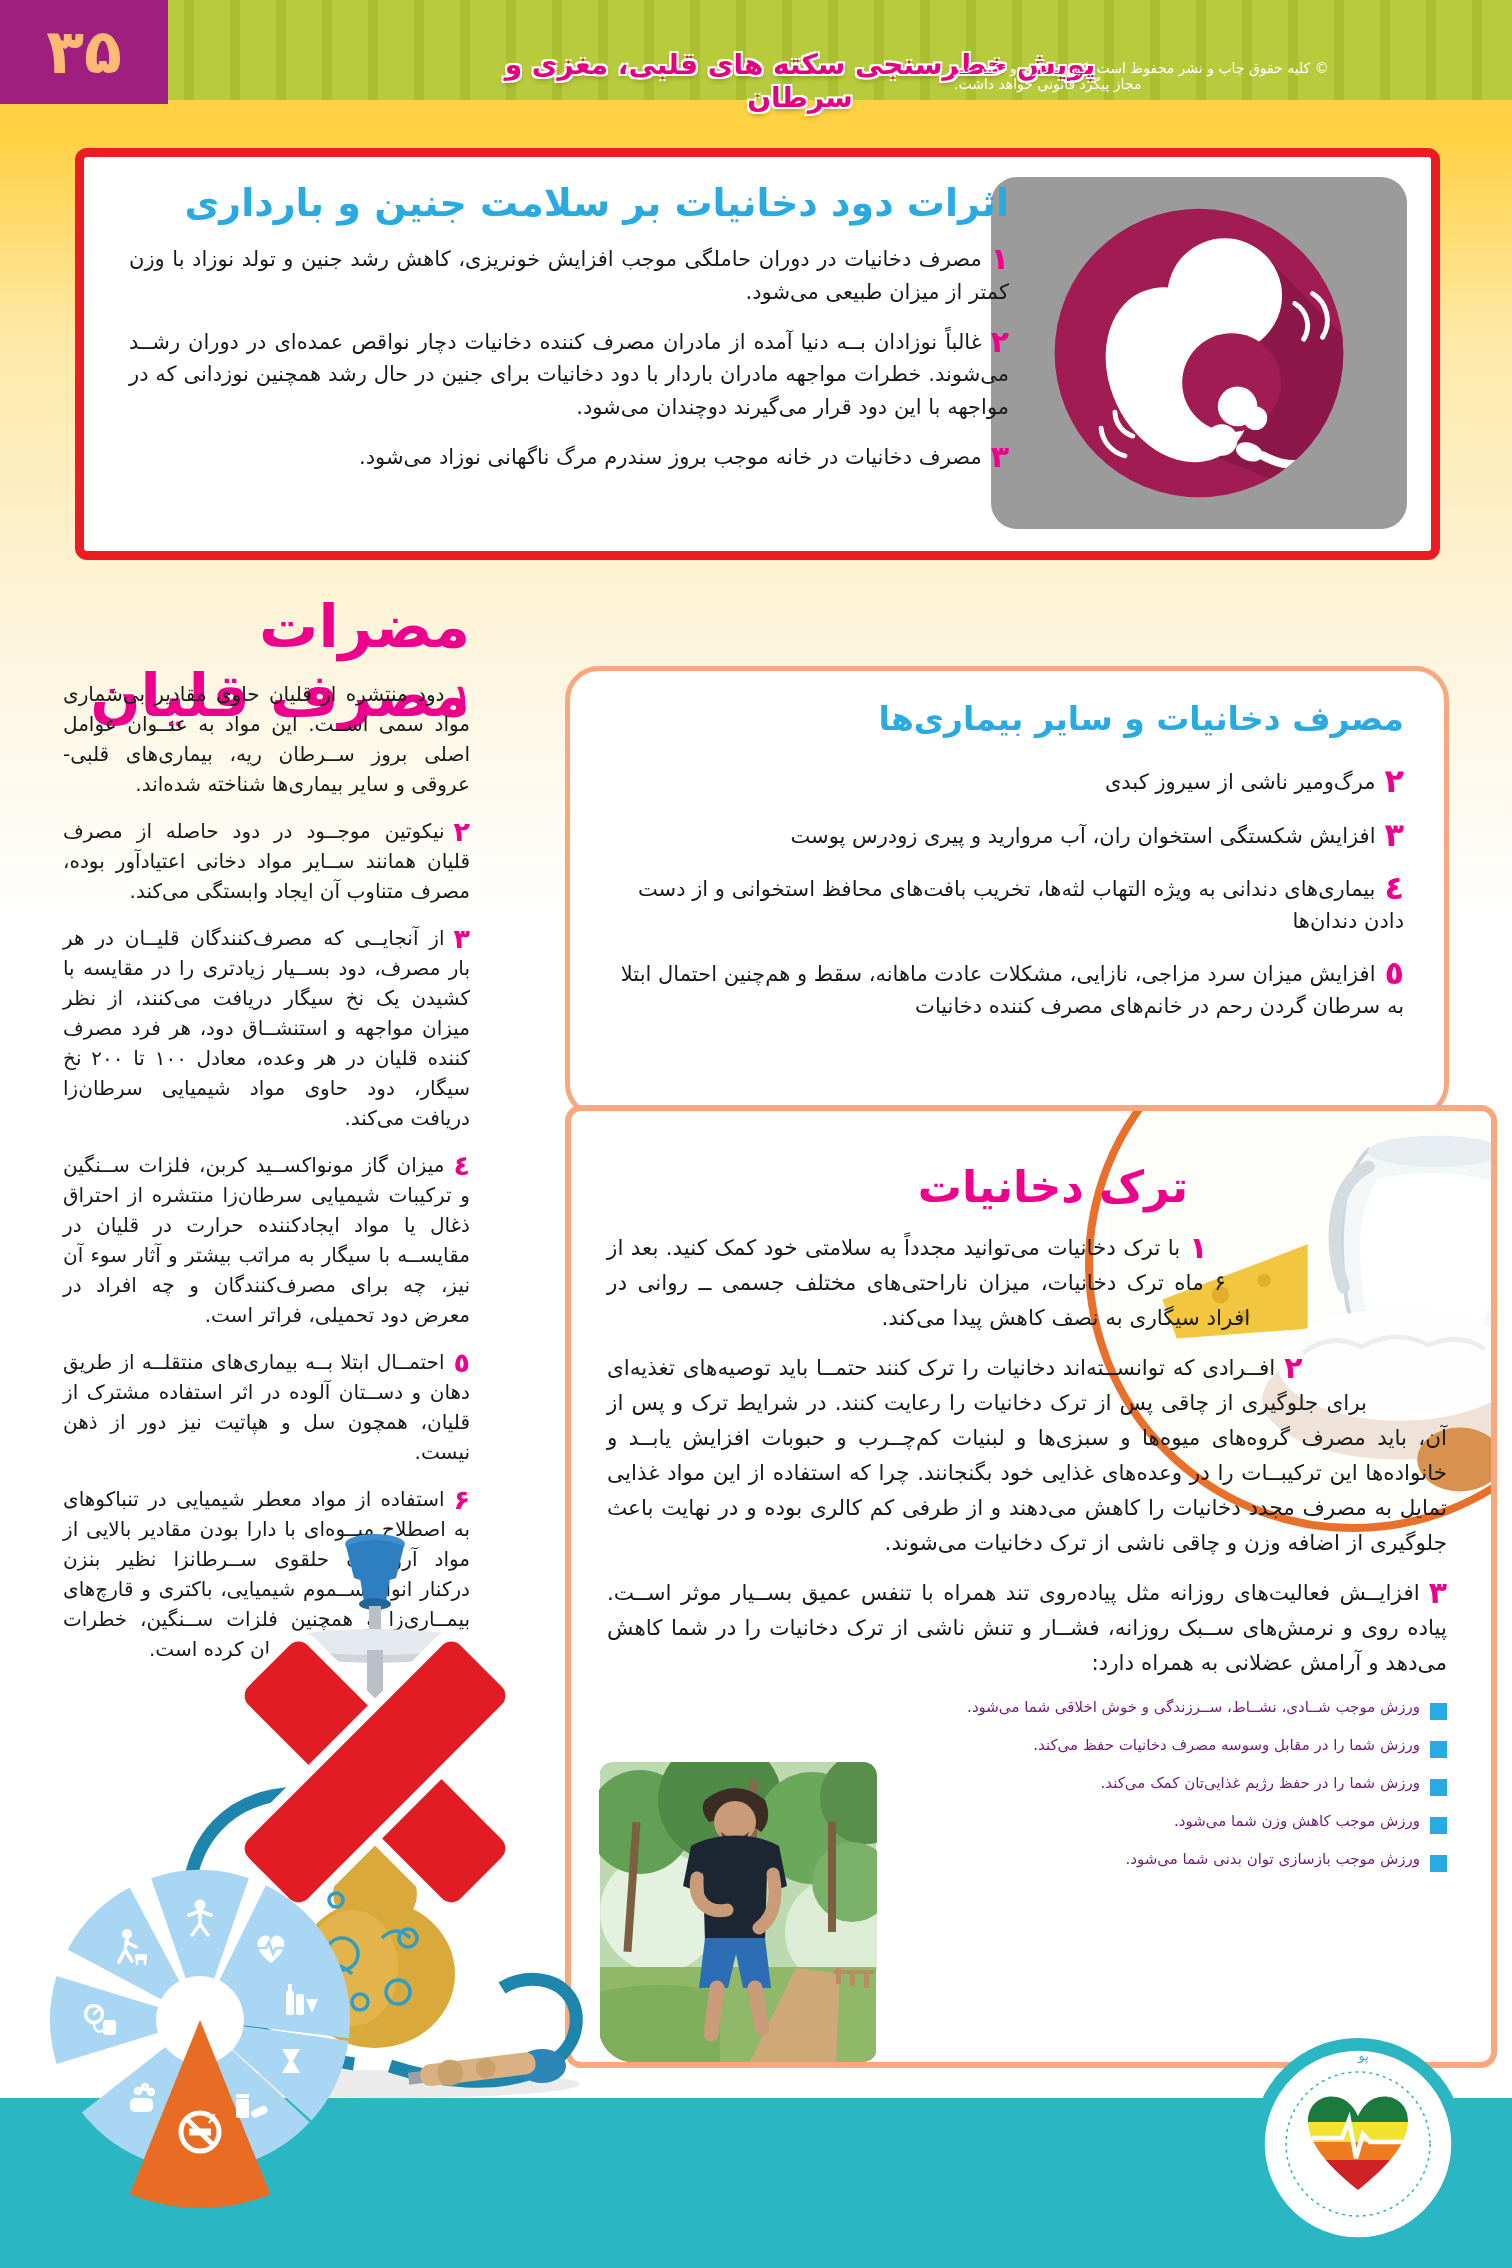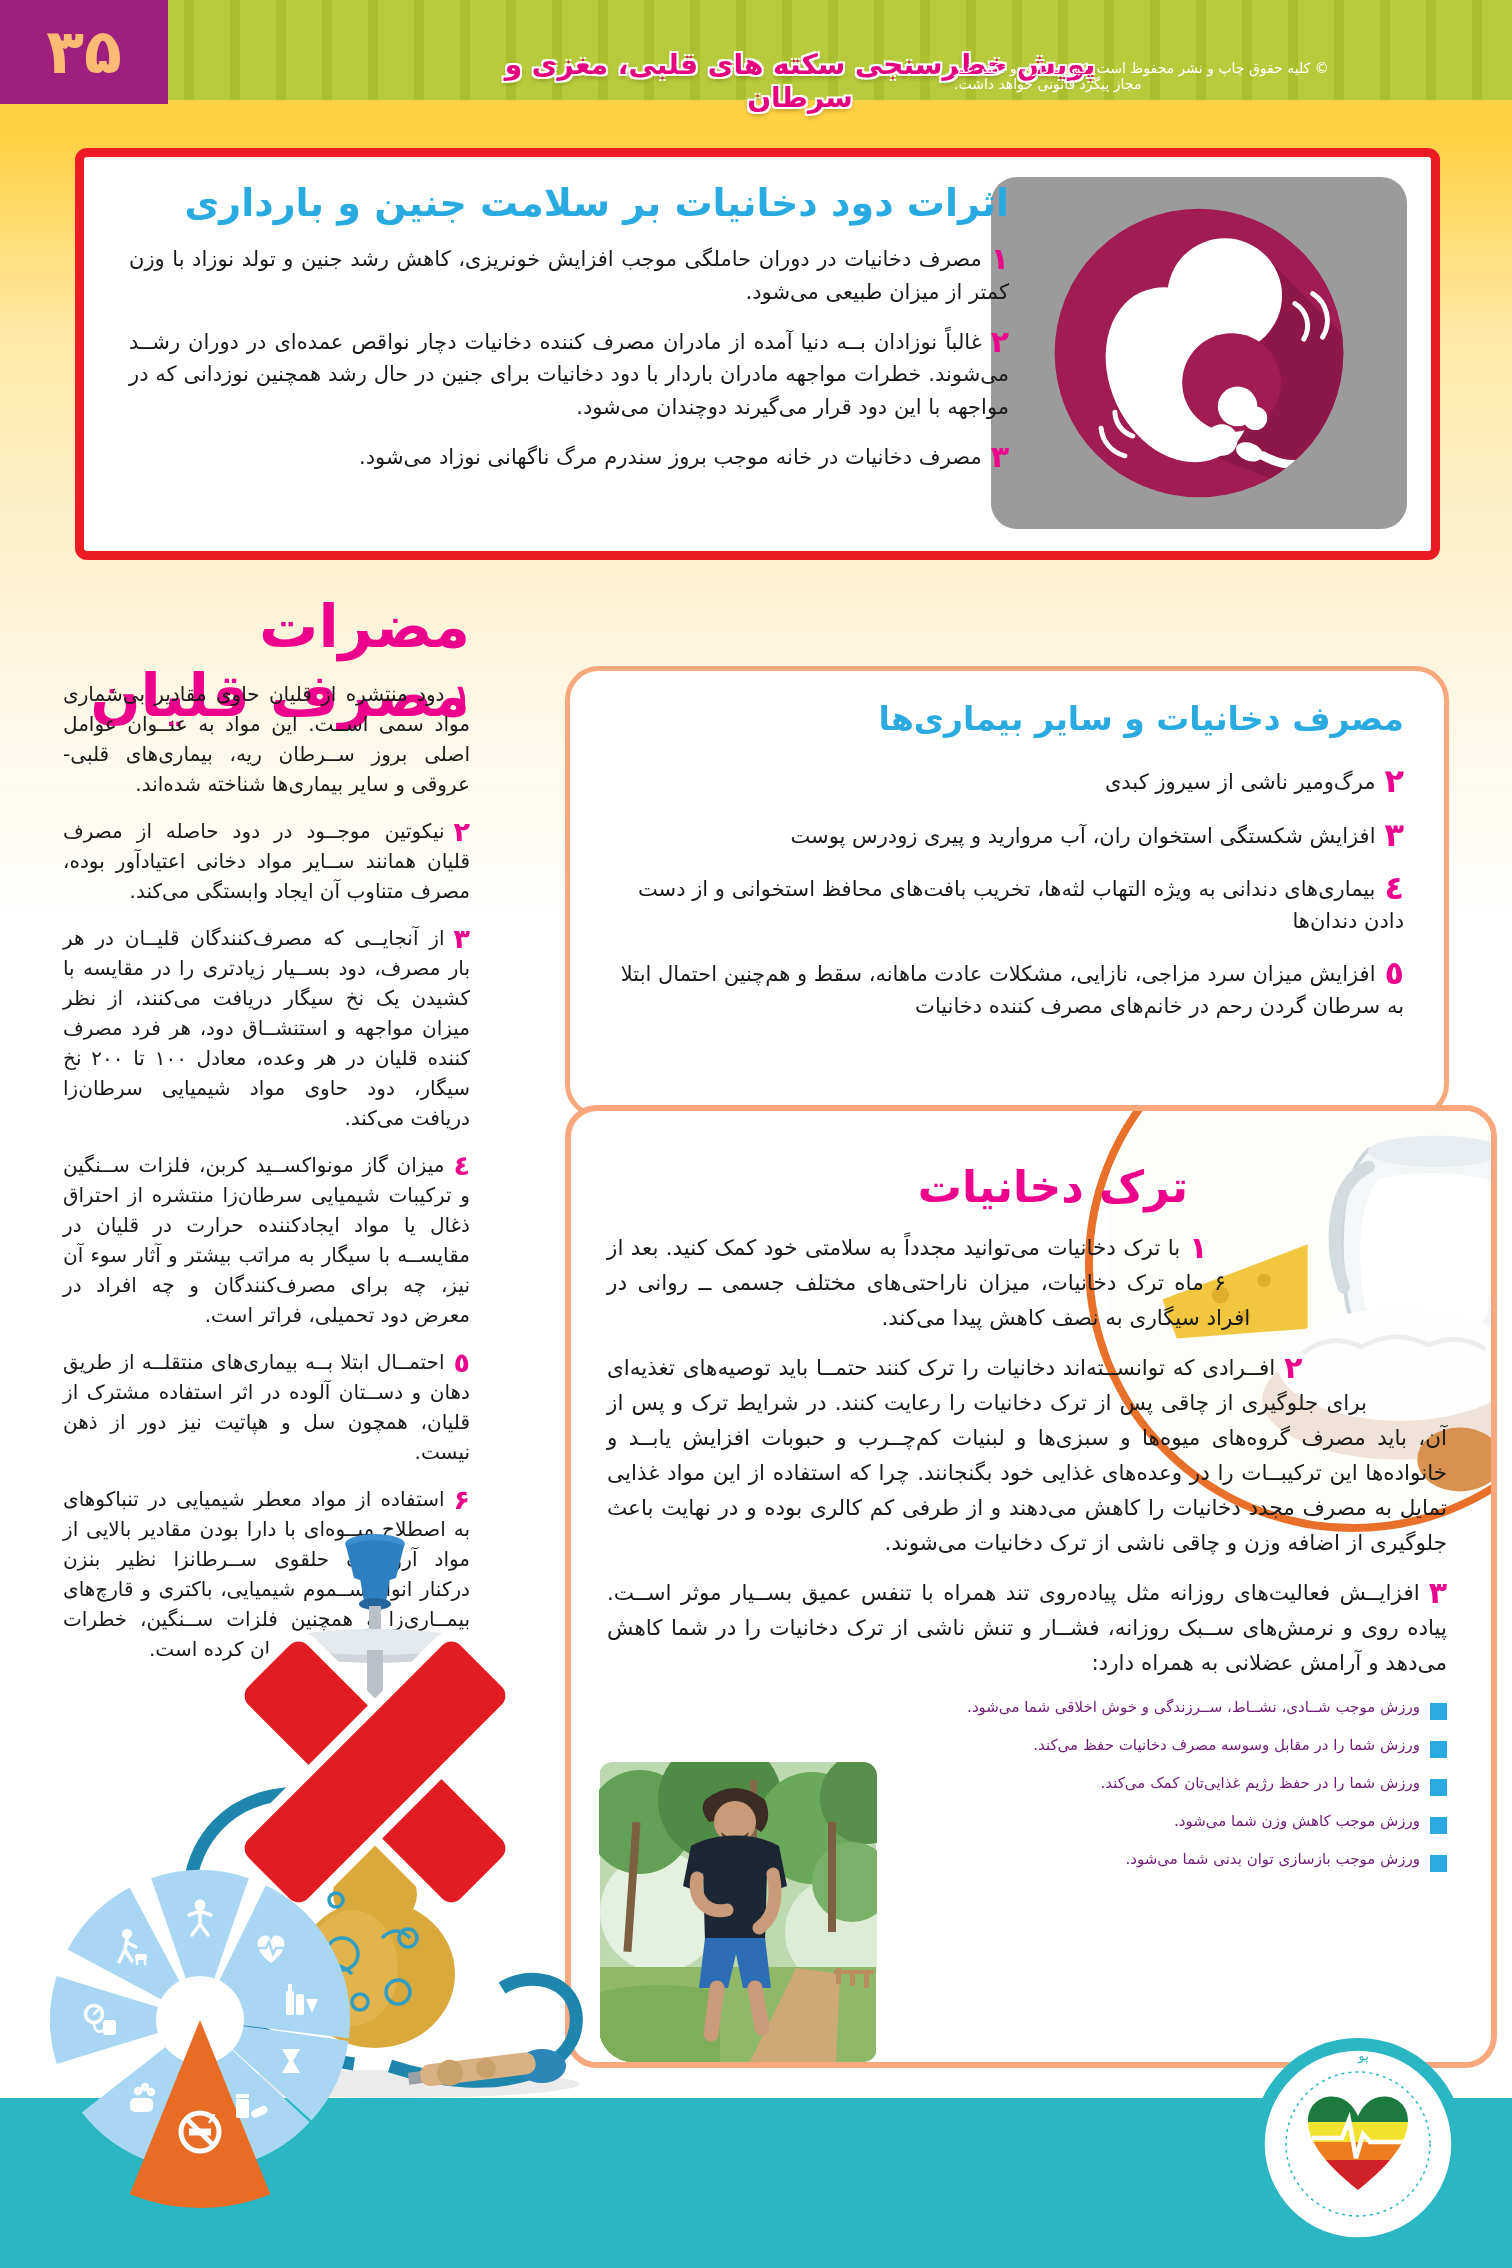--- a/index.html
+++ b/index.html
@@ -37,21 +37,21 @@
   .hookah-list .item{font-size:20px;line-height:1.5;margin-bottom:16px;}
   .hookah-list .num{font-size:27px;}
   
   .diseases-box{position:absolute;left:565px;top:622px;width:884px;height:452px;background:#fff;
     border:5px solid #f8a87c;border-radius:34px;box-sizing:border-box;padding:28px 40px;margin-top:44px;}
   .diseases-box h2{margin:0 0 24px 0;font-size:33px;}
   .diseases-box .item{text-align:right;text-align-last:right;margin-bottom:17px;line-height:1.5;}
   .diseases-box .num{font-size:32px;}
   
   .quit-box{position:absolute;left:565px;top:1105px;width:932px;height:963px;background:#fff;
-    border:6px solid #f8a87c;border-radius:32px;box-sizing:border-box;overflow:hidden;}
+    border:6px solid #f8a87c;border-radius:16px;box-sizing:border-box;overflow:hidden;}
   .dairy-circle{position:absolute;right:-130px;top:-115px;width:520px;height:520px;border-radius:50%;
     border:8px solid #e8702a;background:#fff;overflow:hidden;box-shadow:0 0 0 12px #fff;}
   .quit-content{position:relative;z-index:2;padding:44px 44px 0 36px;}
   .circle-spacer-r{float:right;width:275px;height:315px;shape-outside:circle(98% at 110% -12%);}
   .quit-content h2{margin:6px 0 18px 0;font-size:44px;}
   .quit-content .item{font-size:21.5px;line-height:1.62;}
   .bullets{margin:16px 0 0 0;margin-left:318px;}
   .bullet{display:flex;align-items:flex-start;margin-bottom:15px;font-size:15px;line-height:1.4;color:#701a75;text-align:center;}
   .bullet .sq{flex:0 0 auto;width:17px;height:17px;background:#29abe2;margin-left:10px;margin-top:6px;}
   .jog-photo{position:absolute;left:28px;bottom:0;width:278px;height:300px;border-radius:14px 14px 14px 34px;overflow:hidden;z-index:3;}

